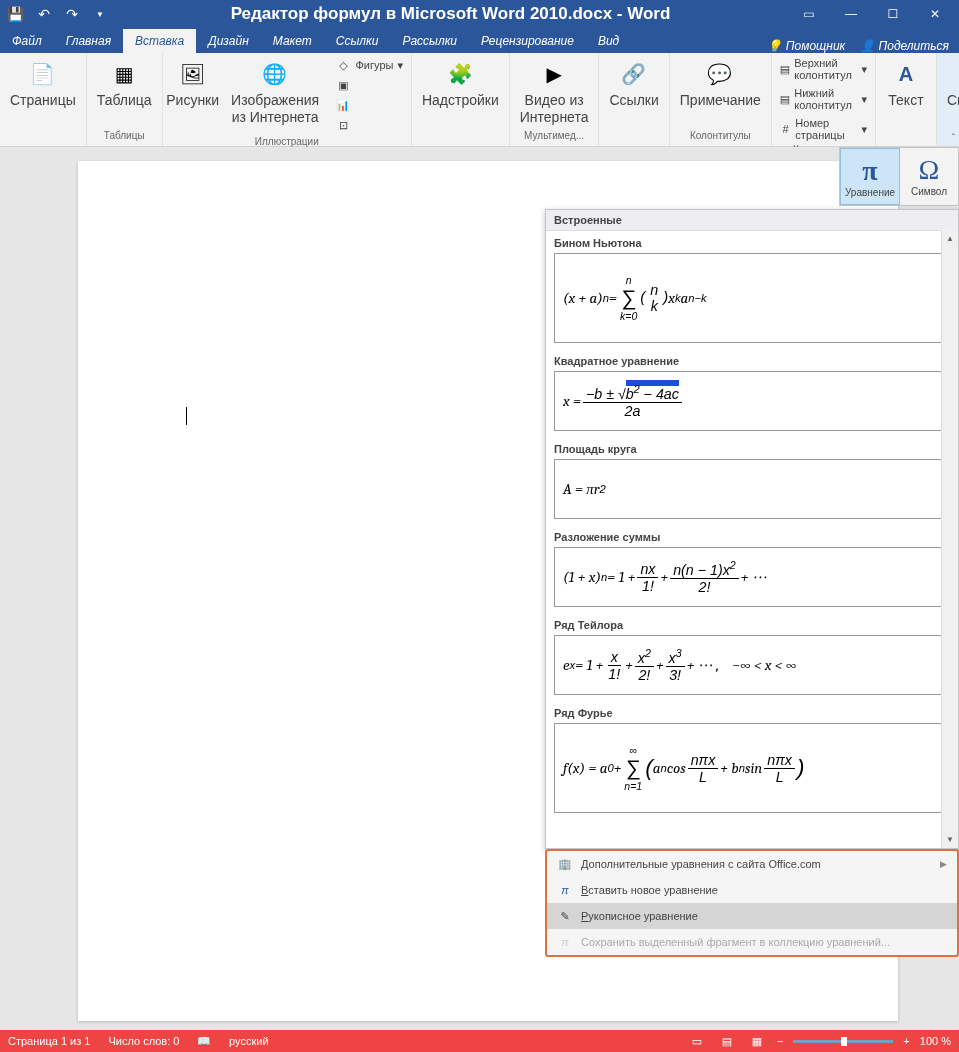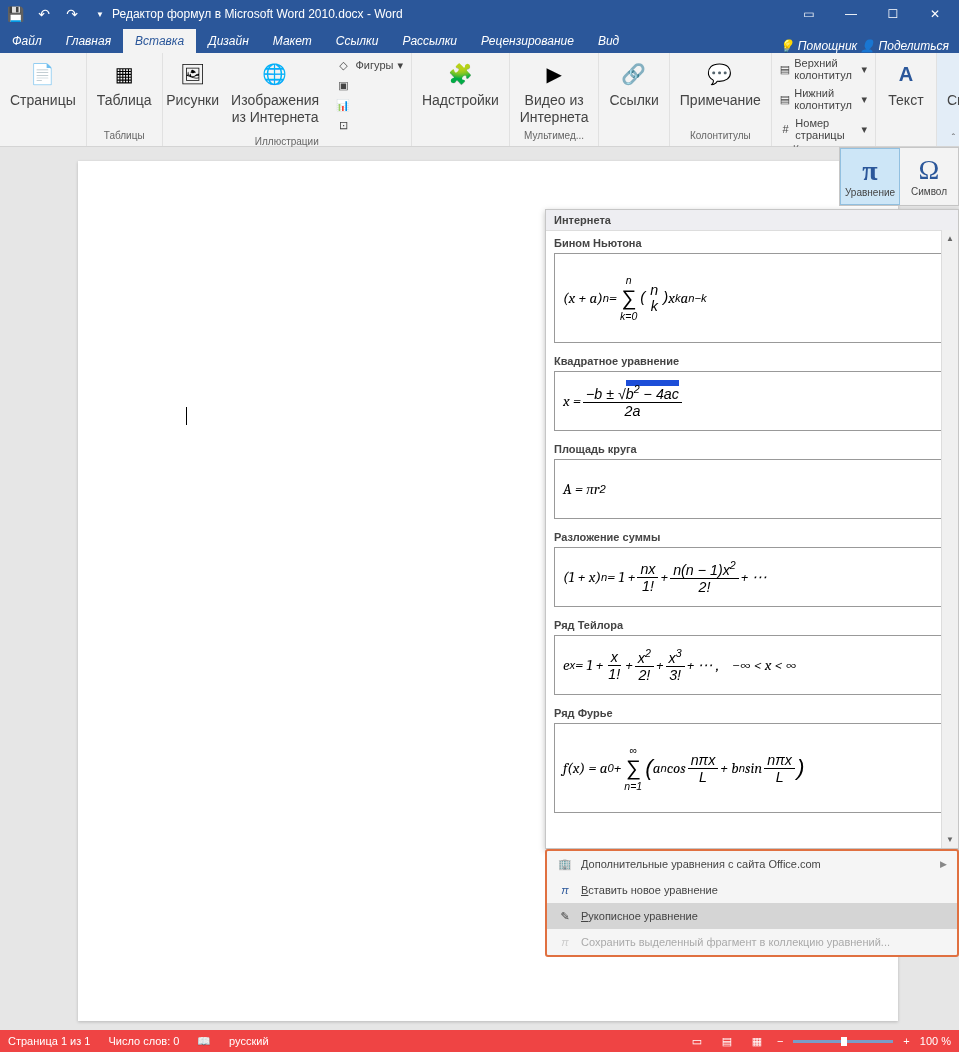--- a/index.html
+++ b/index.html
@@ -1,28 +1,28 @@
 <!DOCTYPE html>
 <html><head>
 <meta charset="utf-8">
 <style>
 * { margin: 0; padding: 0; box-sizing: border-box; font-family: 'Segoe UI', Tahoma, sans-serif; }
 body { background: #e6e6e6; width: 959px; height: 1052px; overflow: hidden; font-size: 12px; }
 
 .titlebar { background: #2b579a; height: 28px; display: flex; align-items: center; color: white; padding: 0 4px; }
 .qat { display: flex; gap: 4px; align-items: center; }
 .qat-btn { width: 24px; height: 24px; display: flex; align-items: center; justify-content: center; color: white; font-size: 14px; }
-.title-center { flex: 1; font-size: 12px; }
+.title-center { flex: 1; text-align: center; font-size: 17px; font-weight: bold; }
 .win-controls { display: flex; gap: 2px; }
 .win-btn { width: 40px; height: 28px; display: flex; align-items: center; justify-content: center; color: white; font-size: 12px; }
 
 .tabbar { background: #2b579a; height: 25px; display: flex; align-items: flex-end; color: white; font-style: italic; }
 .tab { padding: 5px 12px; font-size: 12px; cursor: pointer; }
 .tab.active { background: #f3f3f3; color: #2b579a; }
-.tab-right { margin-left: auto; display: flex; align-items: center; padding: 0 10px; gap: 3px; }
+.tab-right { margin-left: auto; display: flex; align-items: center; padding: 0 10px; gap: 15px; }
 .help-btn { font-size: 12px; }
 
 .ribbon { background: #f3f3f3; height: 94px; border-bottom: 1px solid #d4d4d4; display: flex; position: relative; }
 .ribbon-group { border-right: 1px solid #e1e1e1; padding: 3px 6px; display: flex; flex-direction: column; justify-content: space-between; }
 .group-label { font-size: 10px; color: #666; text-align: center; padding: 2px 0; }
 .group-content { flex: 1; display: flex; align-items: flex-start; gap: 4px; }
 .big-btn { display: flex; flex-direction: column; align-items: center; padding: 2px 4px; min-width: 48px; }
 .big-btn .icon-box { width: 32px; height: 32px; display: flex; align-items: center; justify-content: center; font-size: 20px; }
 .big-btn .btn-label { font-size: 14px; text-align: center; color: #444; margin-top: 2px; line-height: 1.2; }
 .small-btns { display: flex; flex-direction: column; gap: 2px; }
@@ -236,21 +236,21 @@
       <div class="sd-icon" style="color:#2b579a;font-weight:bold;">π</div>
       <div class="sd-label">Уравнение</div>
     </div>
     <div class="sd-item">
       <div class="sd-icon" style="color:#2b579a;">Ω</div>
       <div class="sd-label">Символ</div>
     </div>
   </div>
 
   <div class="gallery">
-    <div class="gallery-header">Интернета</div>
+    <div class="gallery-header">Встроенные</div>
     <div class="gallery-body">
 
       <div class="eq-section">
         <div class="eq-title">Бином Ньютона</div>
         <div class="eq-box tall">
           (x + a)<sup>n</sup> = <span class="opstack">
               <span>n</span>
               <span class="bigop">∑</span>
               <span>k=0</span>
             </span> <span class="binom">(<span class="frac">

